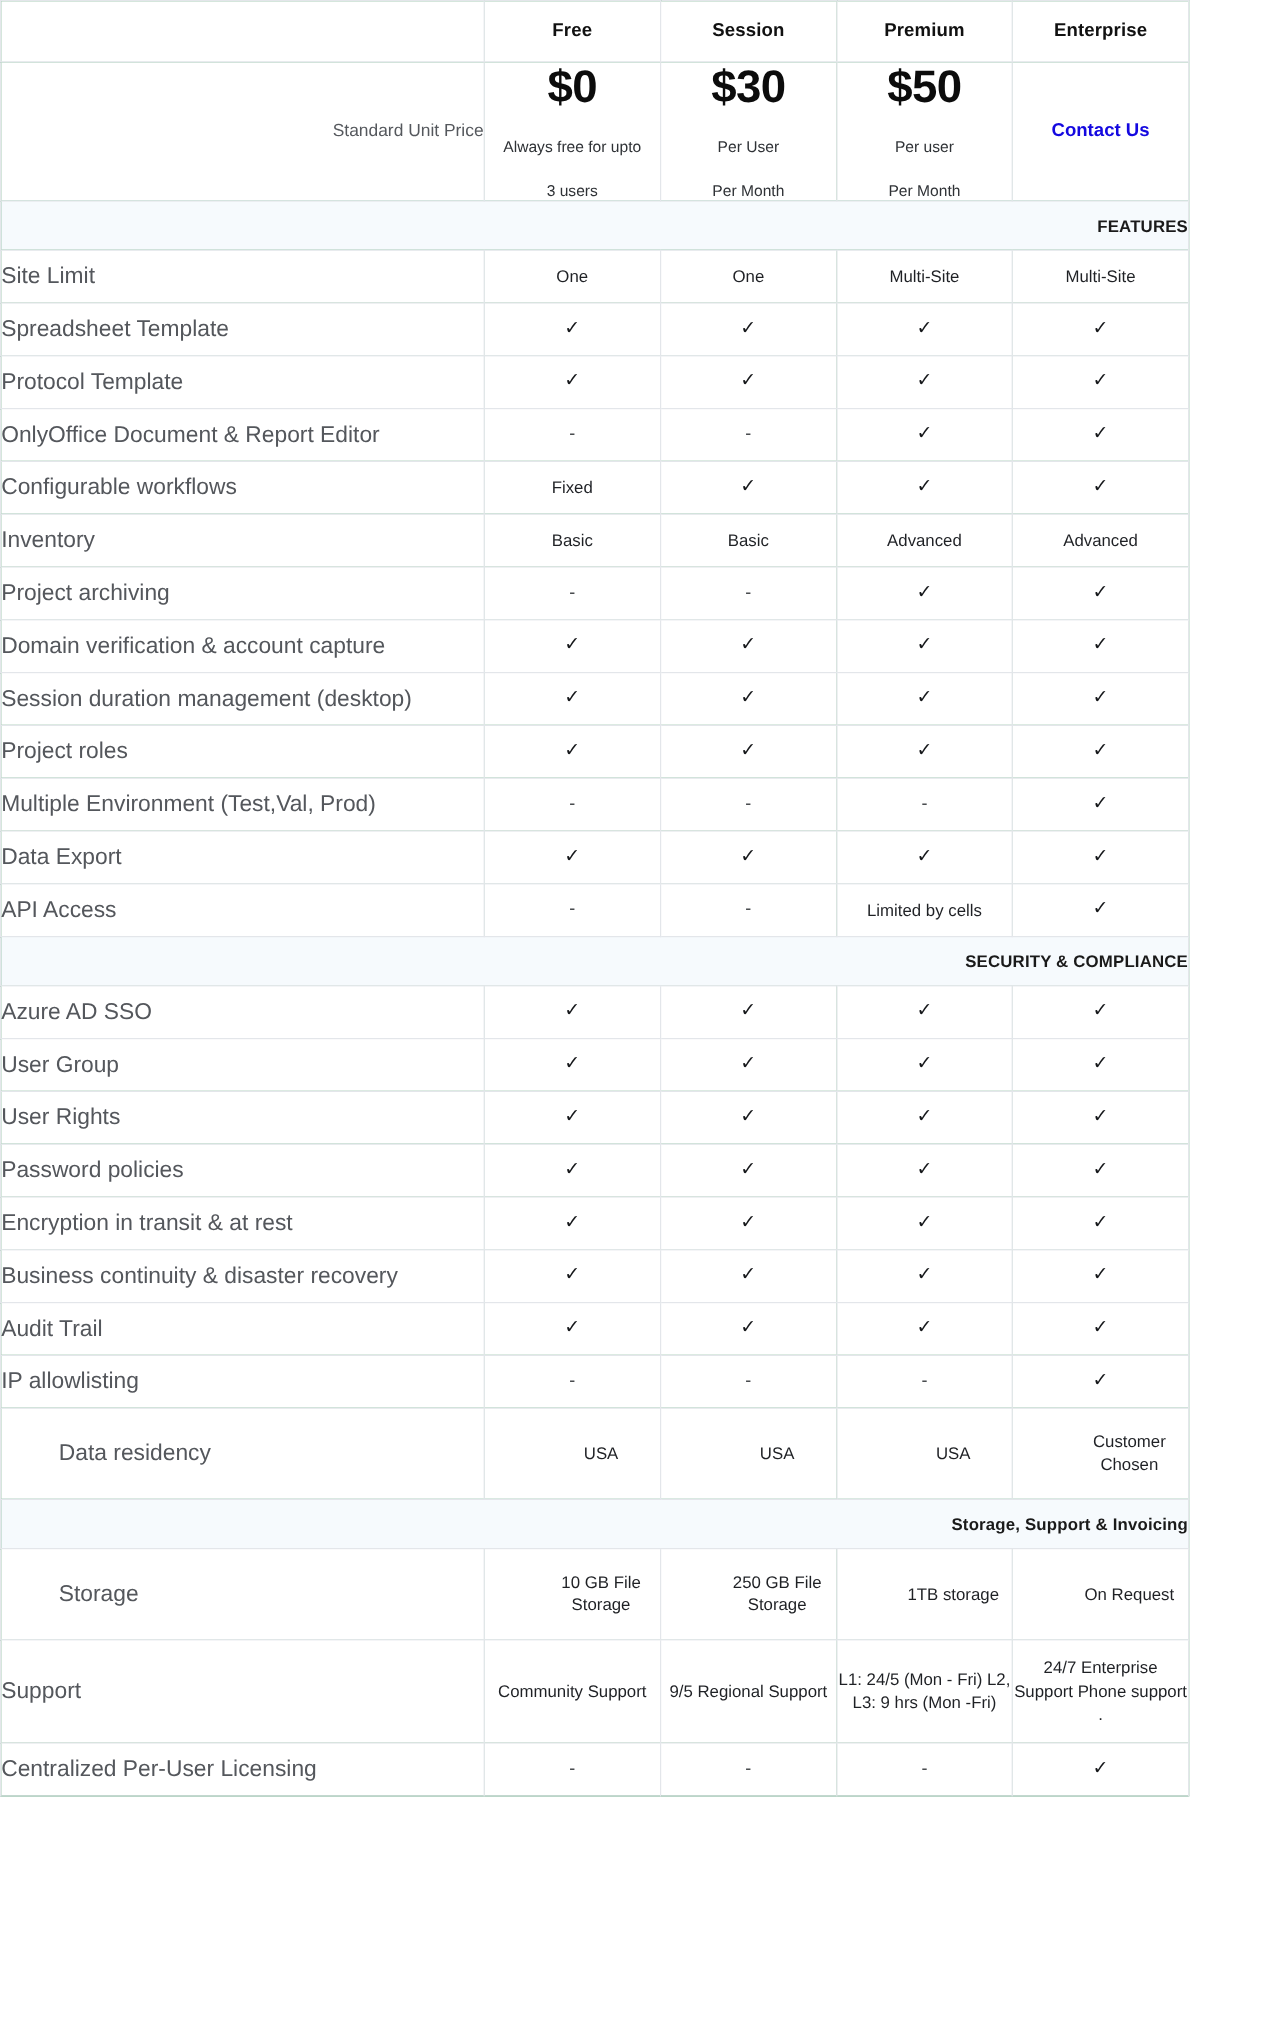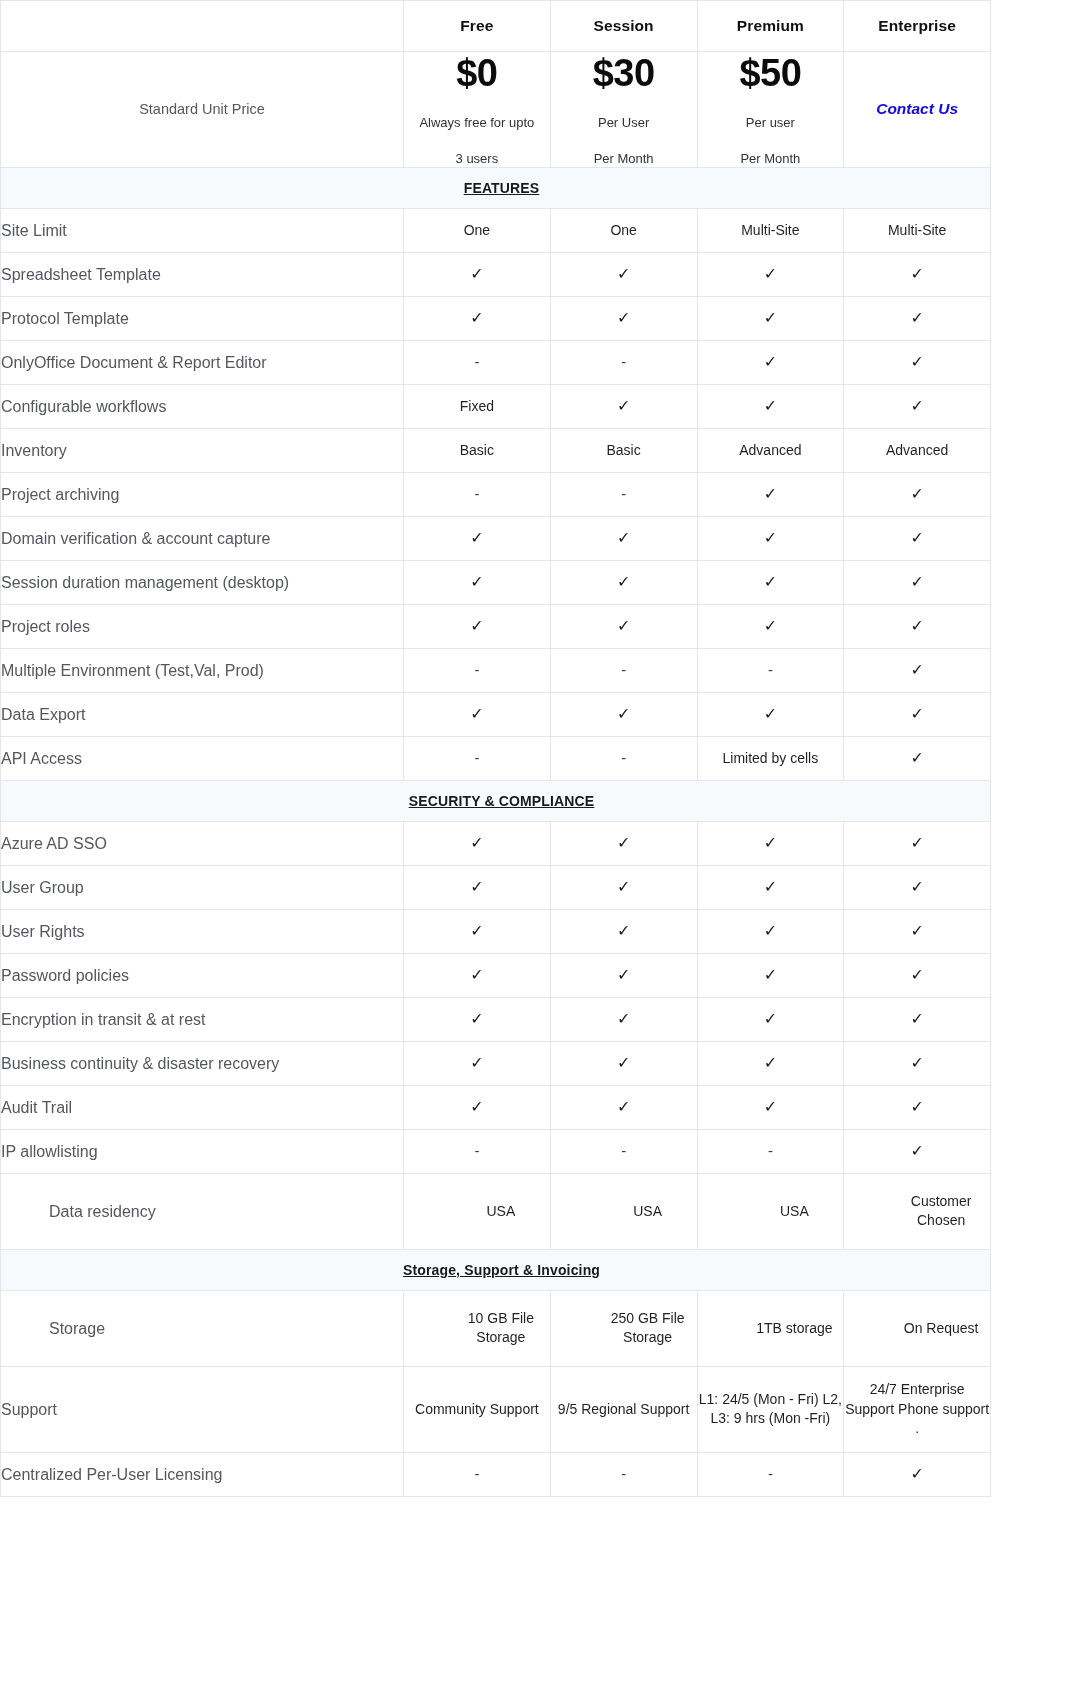--- a/index.html
+++ b/index.html
@@ -43,21 +43,21 @@
     letter-spacing: .1px;
   }
   .head-blank { border-left: 1px solid #ffffff; border-top: 1px solid #ffffff; }
 
   
   .price-label {
     height: 108px;
     padding: 0 0 0 12px;
     font-size: 14.5px;
     color: #55585d;
-    text-align: center;
+    text-align: right;
   }
   .price-cell {
     text-align: center;
     padding: 10px 4px;
     line-height: 1.28;
   }
   .price-amount {
     display: block;
     font-size: 38px;
     font-weight: bold;
@@ -71,40 +71,38 @@
     color: #2f3236;
     line-height: 1.32;
     margin-top: 19px;
   }
   .contact-link {
     display: inline-block;
     font-size: 15.5px;
     font-weight: bold;
     color: #1408e0;
     text-decoration: none;
-    font-style: italic;
   }
 
   
   .section-band td {
     background: #f6fafd;
     height: 40px;
     padding: 0 0 0 12px;
     font-size: 14px;
     font-weight: bold;
     color: #1a1a1a;
-    text-align: center;
+    text-align: right;
     letter-spacing: .15px;
-    text-decoration: underline;
   }
 
   
   .feat-label {
     padding: 0 10px 0 12px;
-    font-size: 16px;
+    font-size: 19px;
     color: #54575c;
     text-align: left;
     line-height: 1.35;
   }
   .feat-val {
     text-align: center;
     font-size: 14px;
     color: #1f2125;
     padding: 8px 5px;
     line-height: 1.38;

